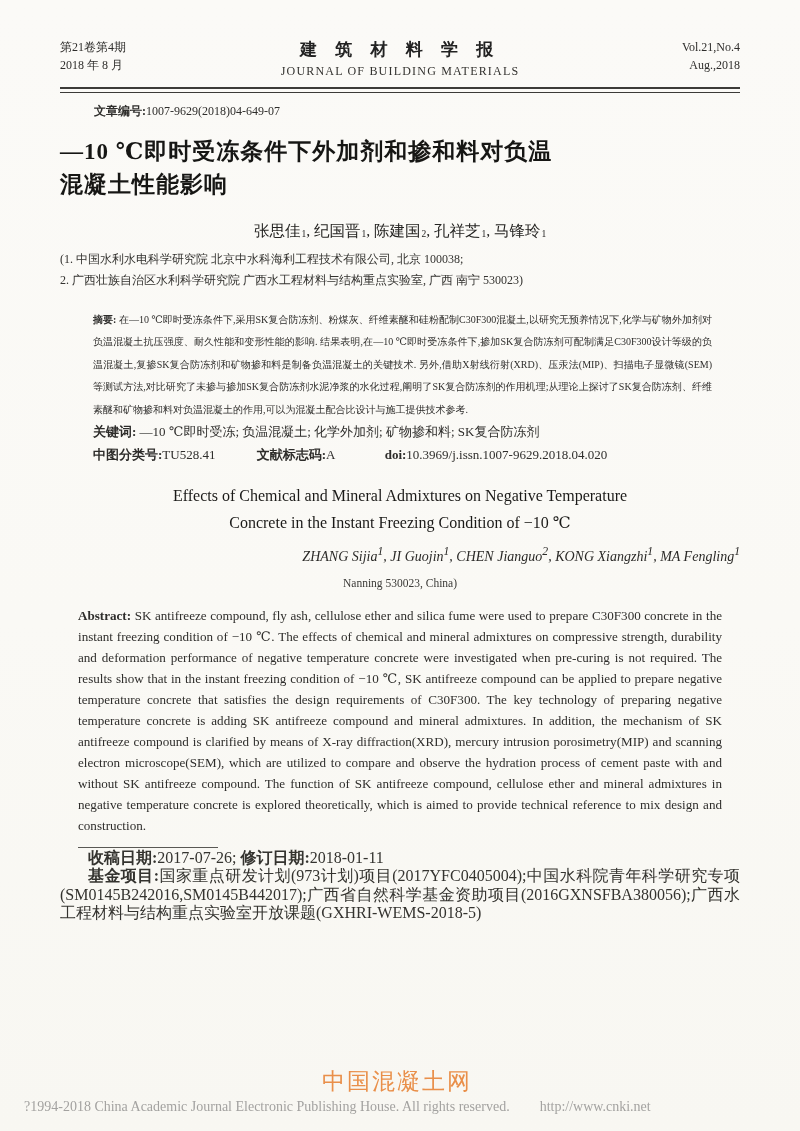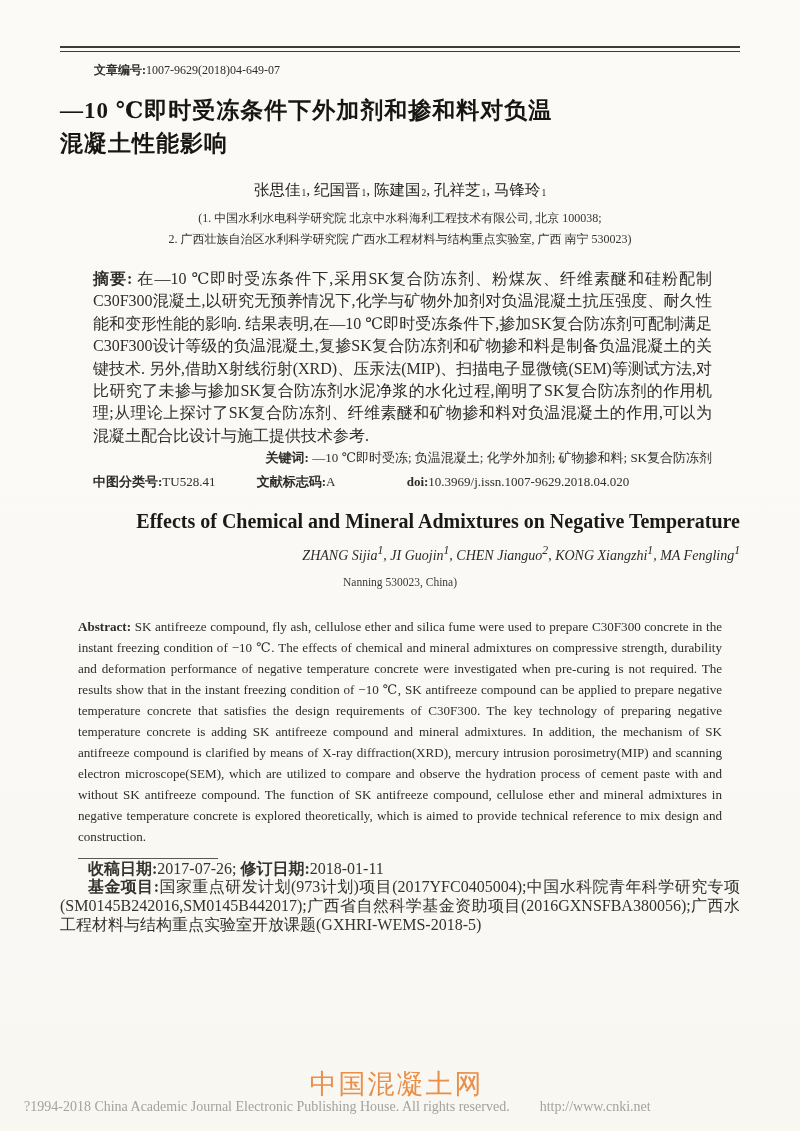--- a/index.html
+++ b/index.html
@@ -20,50 +20,64 @@
   .hdr-center { text-align:center; flex:1; }
   .jname-cn { font-size:17px; font-weight:bold; letter-spacing:7px; color:#222; }
   .jname-en { font-size:12px; letter-spacing:1.2px; margin-top:3px; color:#33322f; }
   .rule2 { margin-top:8px; height:3px; border-top:2px solid #3c3b38; border-bottom:1.6px solid #3c3b38; }
   .article-id { margin-top:10px; padding-left:34px; font-size:12px; }
   .lbl { font-weight:bold; }
   
   .title-cn { margin-top:15px; text-align:left; font-size:23px; line-height:33px; font-weight:bold; color:#161614; letter-spacing:1px; }
   .authors-cn { margin-top:20px; text-align:center; font-size:15.5px; color:#242321; }
   .auth-num { font-size:9.5px; vertical-align:-1px; margin-left:1px; }
-  .affil-cn { margin-top:7px; text-align:center; font-size:12px; line-height:21px; color:#33322f; }
+  .affil-cn { margin-top:7px; text-align:left; font-size:12px; line-height:21px; color:#33322f; }
   
-  .abs-cn { margin-top:18px; padding:0 28px 0 33px; font-size:16px; line-height:22.4px; text-align:justify; }
-  .kw-cn { padding:0 28px 0 33px; font-size:13px; line-height:22.4px;text-align:right; }
+  .abs-cn { margin-top:18px; padding:0 28px 0 33px; font-size:10px; line-height:22.4px; text-align:justify; }
+  .kw-cn { padding:0 28px 0 33px; font-size:13px; line-height:22.4px; }
   .clc-line { padding:0 28px 0 33px; font-size:13px; line-height:22.4px; margin-top:1px; }
   .clc-seg { display:inline-block; }
-  .gap1 { margin-right:38px; } .gap2 { margin-right:68px;text-align:center; }
+  .gap1 { margin-right:38px; } .gap2 { margin-right:46px;text-align:center; }
   
-  .title-en { margin-top:15px; text-align:right; font-size:20px; line-height:27px; font-weight:bold; color:#1b1a18; }
+  .title-en { margin-top:15px; text-align:center; font-size:16px; line-height:27px; font-weight:normal; color:#1b1a18; }
   .authors-en { margin-top:9px; text-align:right; font-size:14px; font-style:italic; color:#2b2a28; }
   .affil-en { margin-top:8px; text-align:center; font-size:11.5px; line-height:20px; color:#3a3936; }
-  .abs-en { margin-top:24px; padding:0 18px; font-size:13.1px; line-height:21px; text-align:justify; }
+  .abs-en { margin-top:12px; padding:0 18px; font-size:13.1px; line-height:21px; text-align:justify; }
   
   .fn-rule { margin-top:11px; margin-left:18px; width:140px; border-top:1.6px solid #595854; }
   .fn { margin-top:1px; font-size:16px; line-height:18.6px; text-align:justify; color:#34332f; }
   .fn p { margin:0; text-indent:28px; }
   
   .footer { position:absolute; left:24px; top:1099px; font-size:14px; color:#a3a2a0; white-space:nowrap; }
   .footer-url { margin-left:30px; }
   .watermark {
     position:absolute; left:50%; top:1066px; transform:translateX(-52%);
-    font-size:27px; letter-spacing:2px; color:#e8873c; opacity:.92;
+    font-size:23px; letter-spacing:2px; color:#e8873c; opacity:.92;
     font-family:Liberation Mono, monospace;
   }
 </style>
 </head>
 <body>
 
 <div class="page">
 
+  <div class="hdr">
+    <div class="hdr-left">
+      <div>第21卷第4期</div>
+      <div>2018 年 8 月</div>
+    </div>
+    <div class="hdr-center">
+      <div class="jname-cn">建 筑 材 料 学 报</div>
+      <div class="jname-en">JOURNAL OF BUILDING MATERIALS</div>
+    </div>
+    <div class="hdr-right">
+      <div>Vol.21,No.4</div>
+      <div>Aug.,2018</div>
+    </div>
+  </div>
 
   <div class="rule2"></div>
 
   <div class="article-id">
     <span class="lbl">文章编号:</span><span>1007-9629(2018)04-649-07</span>
   </div>
 
   <div class="title-cn">
     <div>—10 ℃即时受冻条件下外加剂和掺和料对负温</div>
     <div>混凝土性能影响</div>
@@ -91,20 +105,21 @@
   </div>
 
   <div class="clc-line">
     <span class="clc-seg gap1"><span class="lbl">中图分类号:</span><span>TU528.41</span></span>
     <span class="clc-seg gap2"><span class="lbl">文献标志码:</span><span>A</span></span>
     <span class="clc-seg"><span class="lbl">doi:</span><span>10.3969/j.issn.1007-9629.2018.04.020</span></span>
   </div>
 
   <div class="title-en">
     <div>Effects of Chemical and Mineral Admixtures on Negative Temperature</div>
+    <div>Concrete in the Instant Freezing Condition of −10 ℃</div>
   </div>
 
   <div class="authors-en">
     <span><span>ZHANG Sijia</span><sup>1</sup><span>,   </span></span>
     <span><span>JI Guojin</span><sup>1</sup><span>,   </span></span>
     <span><span>CHEN Jianguo</span><sup>2</sup><span>,   </span></span>
     <span><span>KONG Xiangzhi</span><sup>1</sup><span>,   </span></span>
     <span><span>MA Fengling</span><sup>1</sup><span></span></span>
   </div>
 

